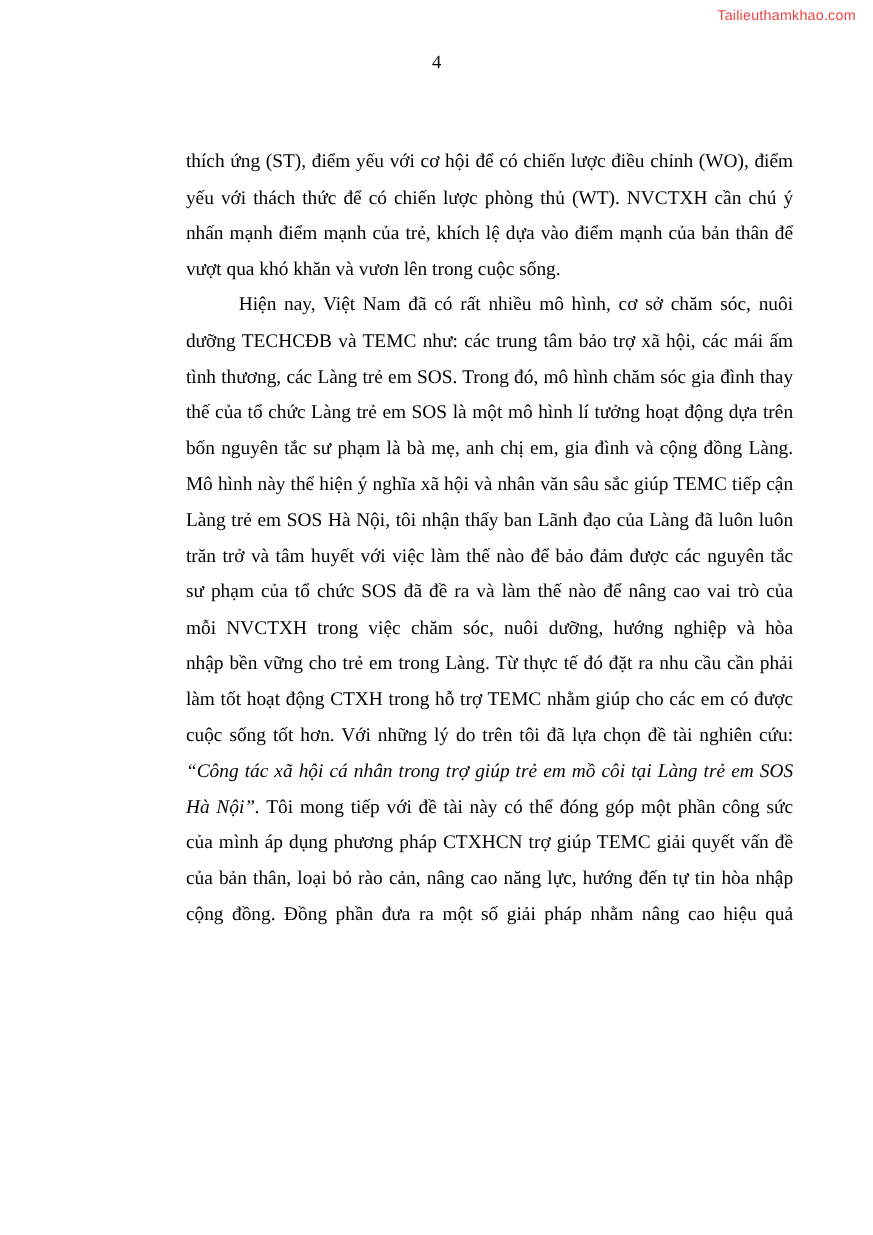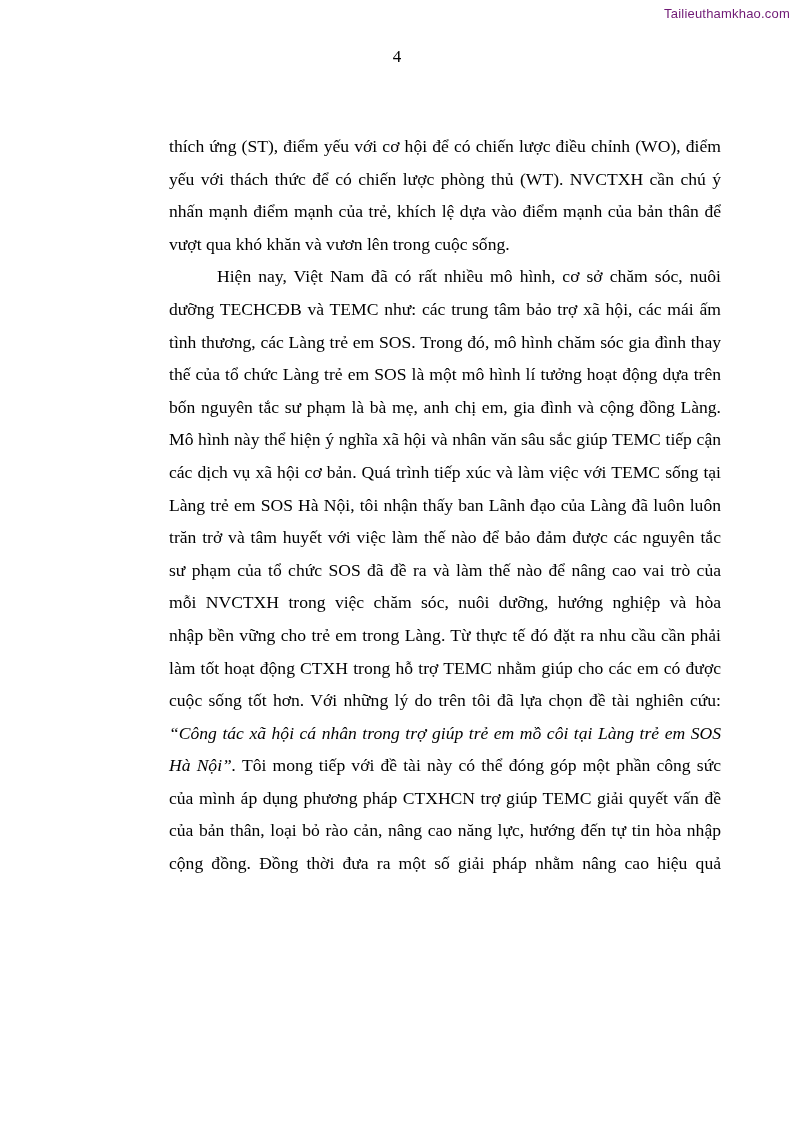--- a/index.html
+++ b/index.html
@@ -1,17 +1,17 @@
 <!DOCTYPE html>
 <html><head>
 <meta charset="utf-8">
 <style>
   html, body { margin: 0; padding: 0; background: #ffffff; }
   body { width: 794px; height: 1123px; position: relative; overflow: hidden; font-family: "Liberation Serif", "DejaVu Serif", serif; color: #000; }
-  .watermark { position: absolute; top: 6px; right: 4px; font-family: "Liberation Sans", "DejaVu Sans", sans-serif; font-size: 13px; color: #701a75; letter-spacing: 0.2px; }
+  .watermark { position: absolute; top: 6px; right: 16px; font-family: "Liberation Sans", "DejaVu Sans", sans-serif; font-size: 13px; color: #ef4444; letter-spacing: 0.2px; }
   .page-number { position: absolute; top: 47px; left: 0; width: 100%; text-align: center; font-size: 17px; }
   .body-text { position: absolute; top: 130px; left: 133px; width: 588px; }
   .line { height: 32.6px; line-height: 32.6px; font-size: 17.6px; text-align: justify; text-align-last: justify; white-space: nowrap; }
   .line.last { text-align-last: left; }
   .line.indent { padding-left: 48px; }
   .line span.inner { display: block; white-space: normal; text-align: justify; text-align-last: inherit; margin-left: 36px; }
   .bi { font-weight: normal; font-style: italic; }
 </style>
 </head>
 <body>
@@ -47,23 +47,20 @@
     <div class="line">
         <span class="inner">thế của tổ chức Làng trẻ em SOS là một mô hình lí tưởng hoạt động dựa trên</span>
       </div>
     <div class="line">
         <span class="inner">bốn nguyên tắc sư phạm là bà mẹ, anh chị em, gia đình và cộng đồng Làng.</span>
       </div>
     <div class="line">
         <span class="inner">Mô hình này thể hiện ý nghĩa xã hội và nhân văn sâu sắc giúp TEMC tiếp cận</span>
       </div>
     <div class="line">
-        <span class="inner">các dịch vụ xã hội cơ bản. Quá trình tiếp xúc và làm việc với TEMC sống tại</span>
-      </div>
-    <div class="line">
         <span class="inner">Làng trẻ em SOS Hà Nội, tôi nhận thấy ban Lãnh đạo của Làng đã luôn luôn</span>
       </div>
     <div class="line">
         <span class="inner">trăn trở và tâm huyết với việc làm thế nào để bảo đảm được các nguyên tắc</span>
       </div>
     <div class="line">
         <span class="inner">sư phạm của tổ chức SOS đã đề ra và làm thế nào để nâng cao vai trò của</span>
       </div>
     <div class="line">
         <span class="inner">mỗi NVCTXH trong việc chăm sóc, nuôi dưỡng, hướng nghiệp và hòa</span>
@@ -83,16 +80,16 @@
     <div class="line">
         <span class="inner"><span class="bi">Hà Nội”.</span><span> Tôi mong tiếp với đề tài này có thể đóng góp một phần công sức</span></span>
       </div>
     <div class="line">
         <span class="inner">của mình áp dụng phương pháp CTXHCN trợ giúp TEMC giải quyết vấn đề</span>
       </div>
     <div class="line">
         <span class="inner">của bản thân, loại bỏ rào cản, nâng cao năng lực, hướng đến tự tin hòa nhập</span>
       </div>
     <div class="line">
-        <span class="inner">cộng đồng. Đồng thời đưa ra một số giải pháp nhằm nâng cao hiệu quả</span>
+        <span class="inner">cộng đồng. Đồng phần đưa ra một số giải pháp nhằm nâng cao hiệu quả</span>
       </div>
   </div>
 </div>
 
 </body></html>

